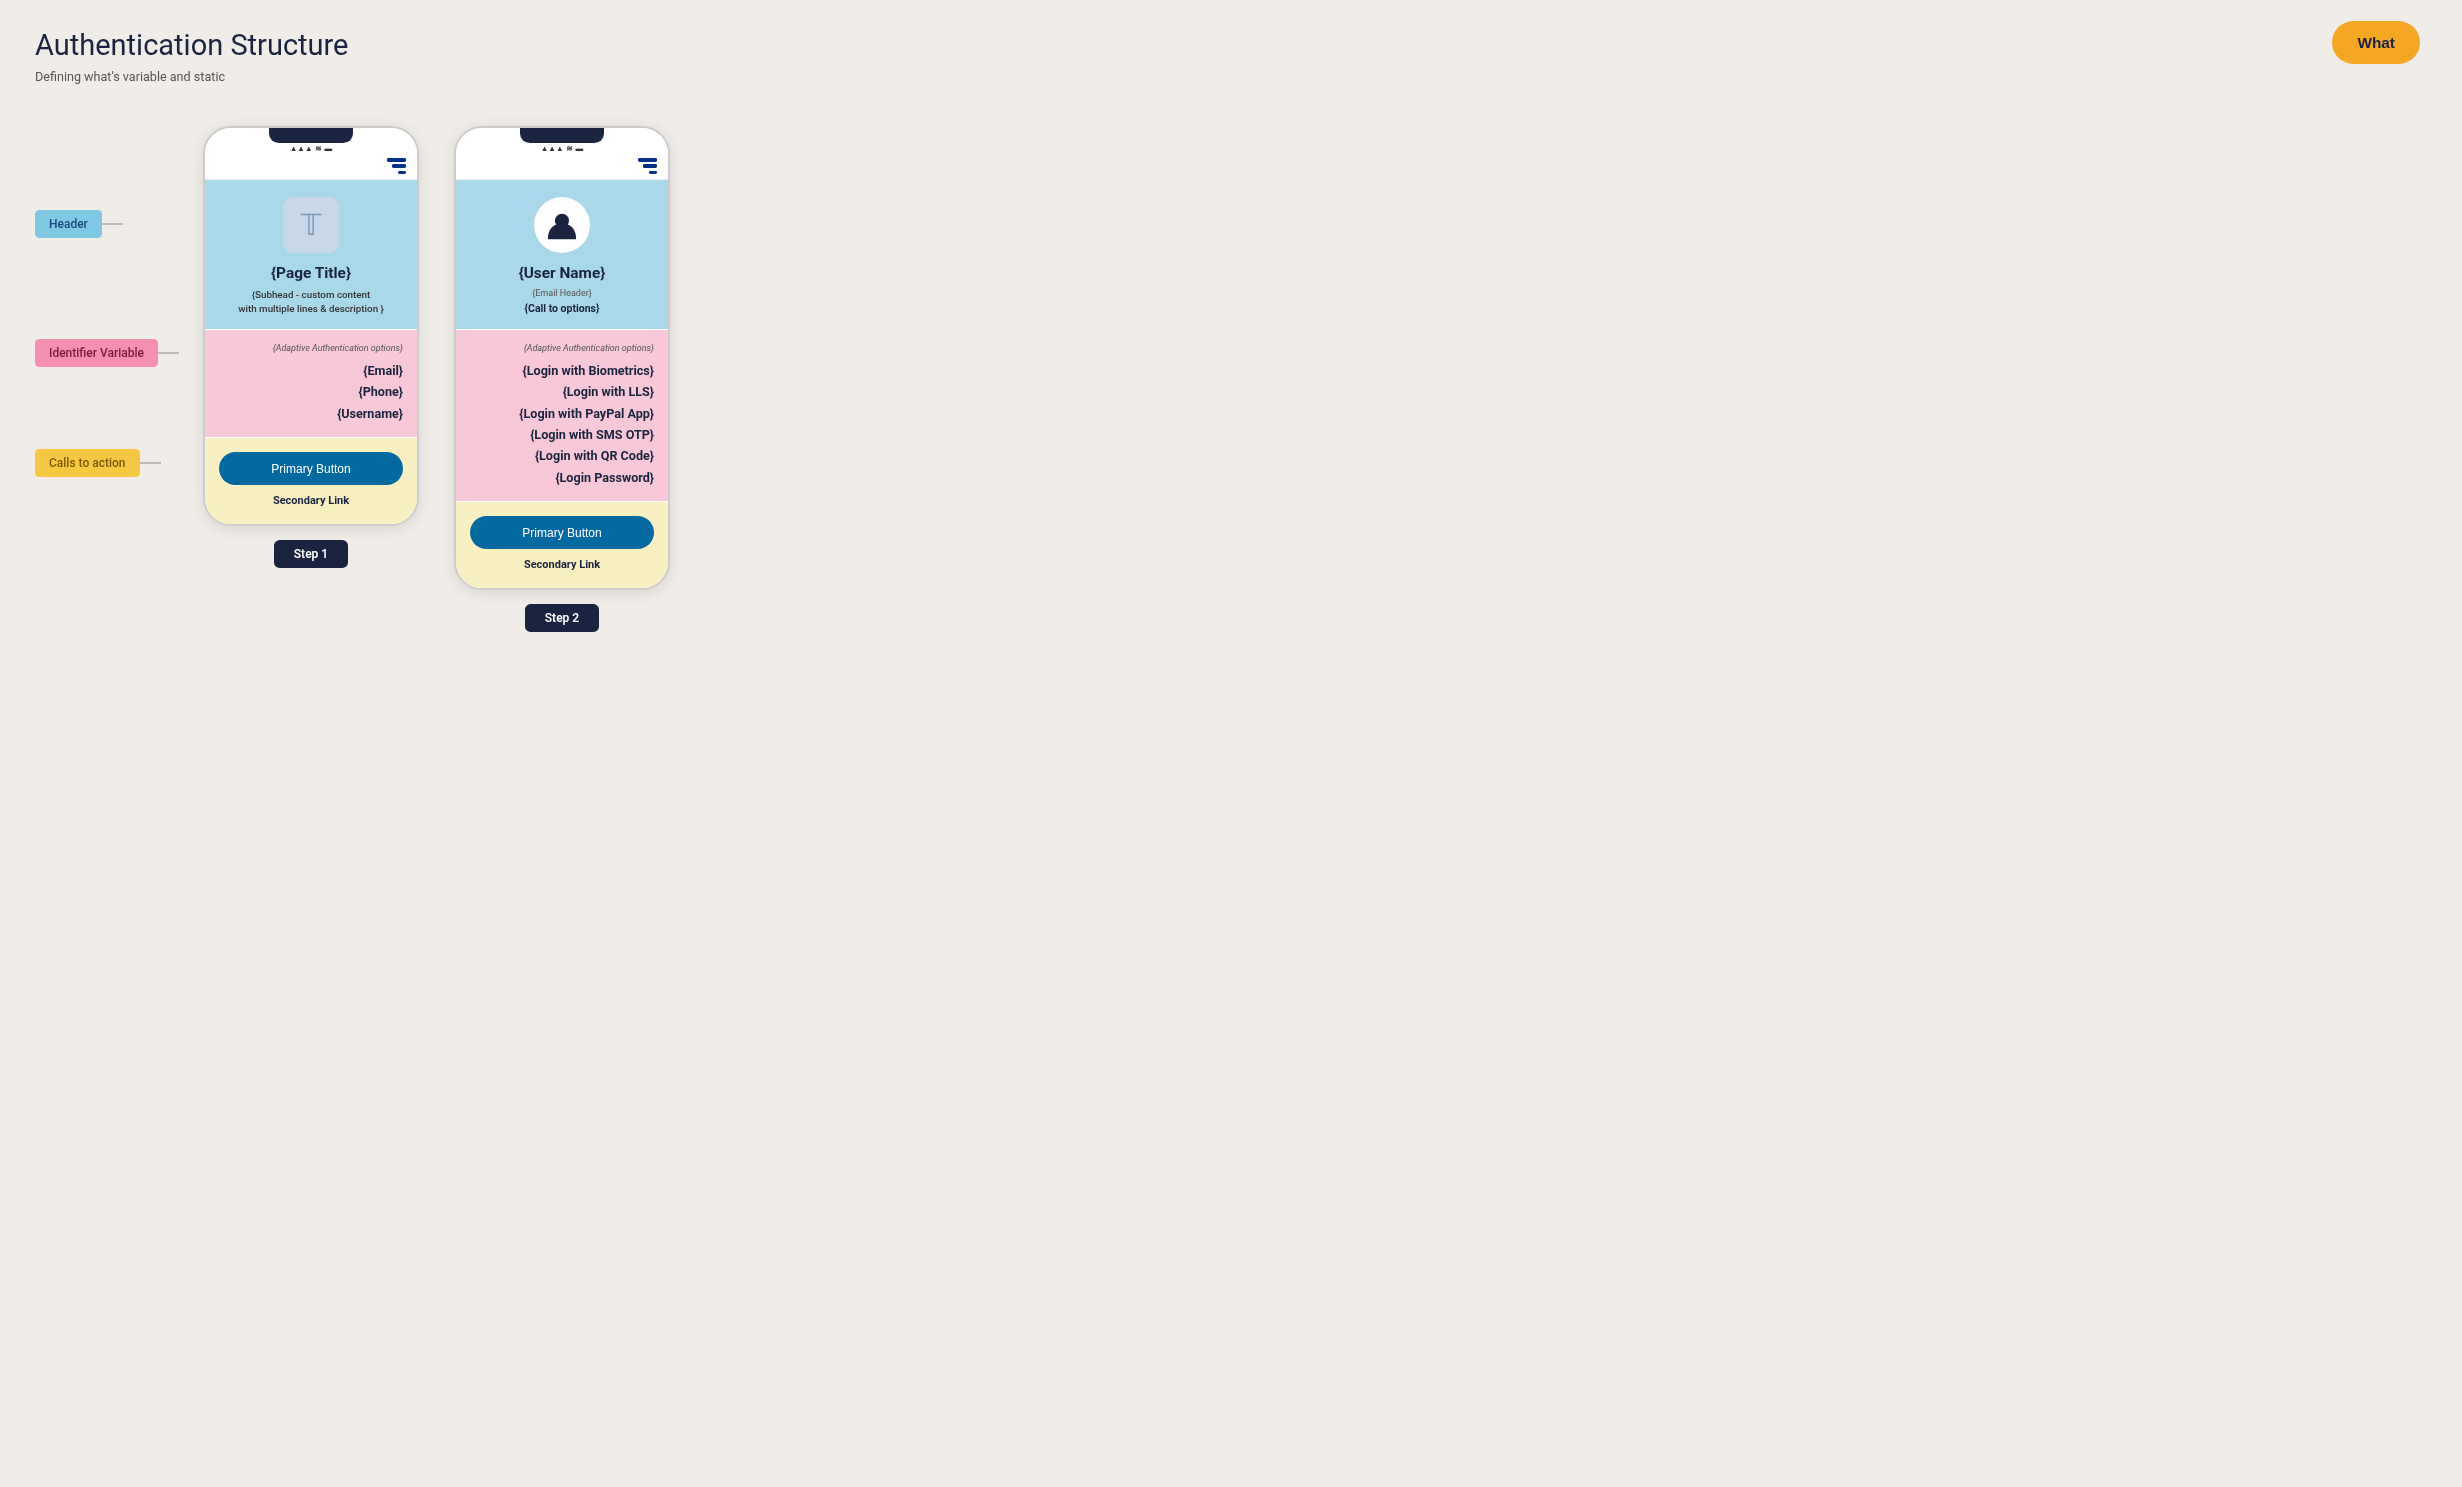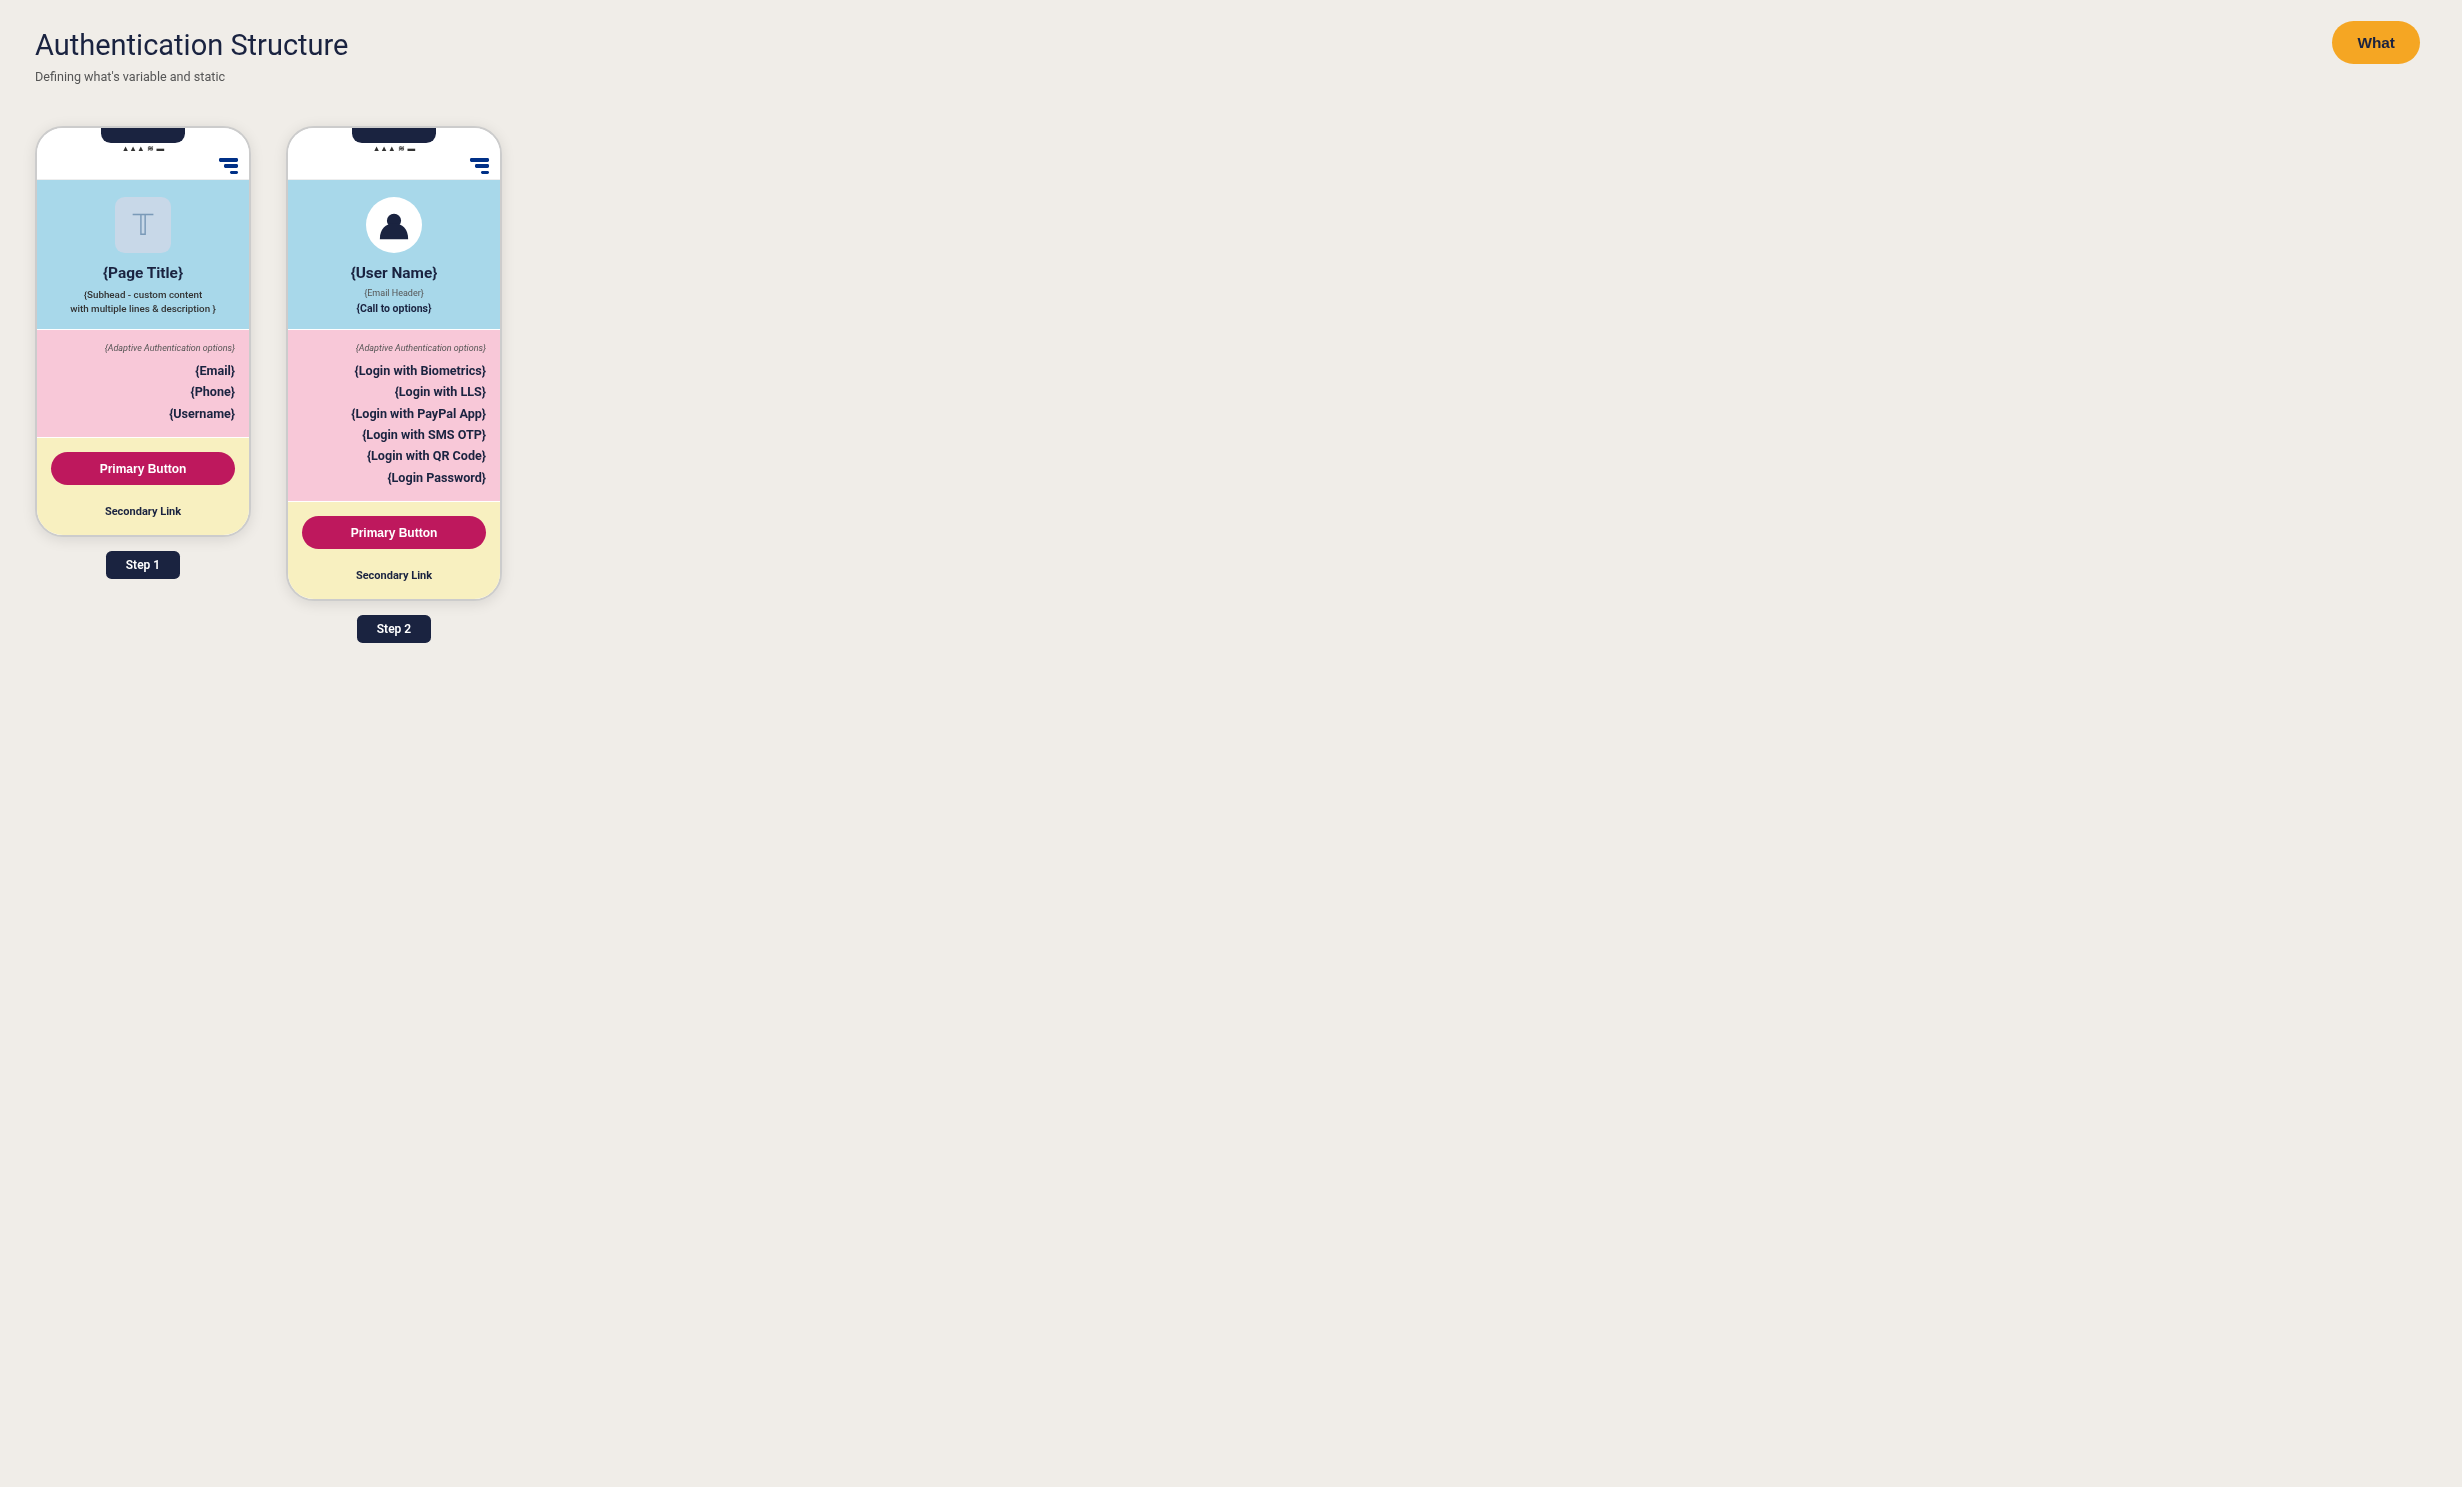--- a/index.html
+++ b/index.html
@@ -231,29 +231,29 @@
     }
 
     
     .phone-cta-section {
       background: #f8f0c0;
       padding: 14px 14px 17px;
       text-align: center;
     }
 
     .primary-btn {
-      background: #be185d;
+      background: #0369a1;
       color: white;
       border: none;
       border-radius: 35px;
       padding: 9.8px 0;
       width: 100%;
       font-size: 12px;
-      font-weight: 700;
-      margin-bottom: 20px;
+      font-weight: 400;
+      margin-bottom: 9px;
       cursor: pointer;
     }
 
     .secondary-link {
       font-size: 11px;
       font-weight: 700;
       color: #1a2340;
       cursor: pointer;
     }
 
@@ -288,20 +288,37 @@
 </head>
 <body>
 
 <button class="what-button">What</button>
 
 <h1 class="page-title">Authentication Structure</h1>
 <p class="page-subtitle">Defining what's variable and static</p>
 
 <div class="labels-phones-row">
 
+  <div class="left-labels" style="position:relative; margin-top: 84px;">
+
+    <div style="display:flex; align-items:center; margin-bottom: 101px;">
+      <span class="label-tag header">Header</span>
+      <div class="horiz-line"></div>
+    </div>
+
+    <div style="display:flex; align-items:center; margin-bottom: 82px;">
+      <span class="label-tag identifier">Identifier Variable</span>
+      <div class="horiz-line"></div>
+    </div>
+
+    <div style="display:flex; align-items:center;">
+      <span class="label-tag calls">Calls to action</span>
+      <div class="horiz-line"></div>
+    </div>
+  </div>
 
   <div class="phones-area">
 
     <div class="phone-wrapper">
       <div class="phone-outer">
 
         <div class="phone-status-bar">
           <span>9:41</span>
           <div class="status-notch"></div>
           <div class="status-icons">

